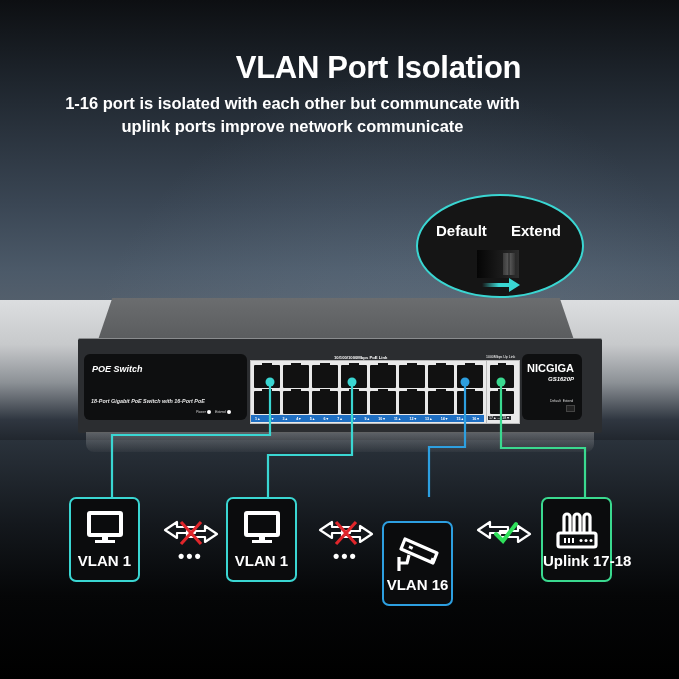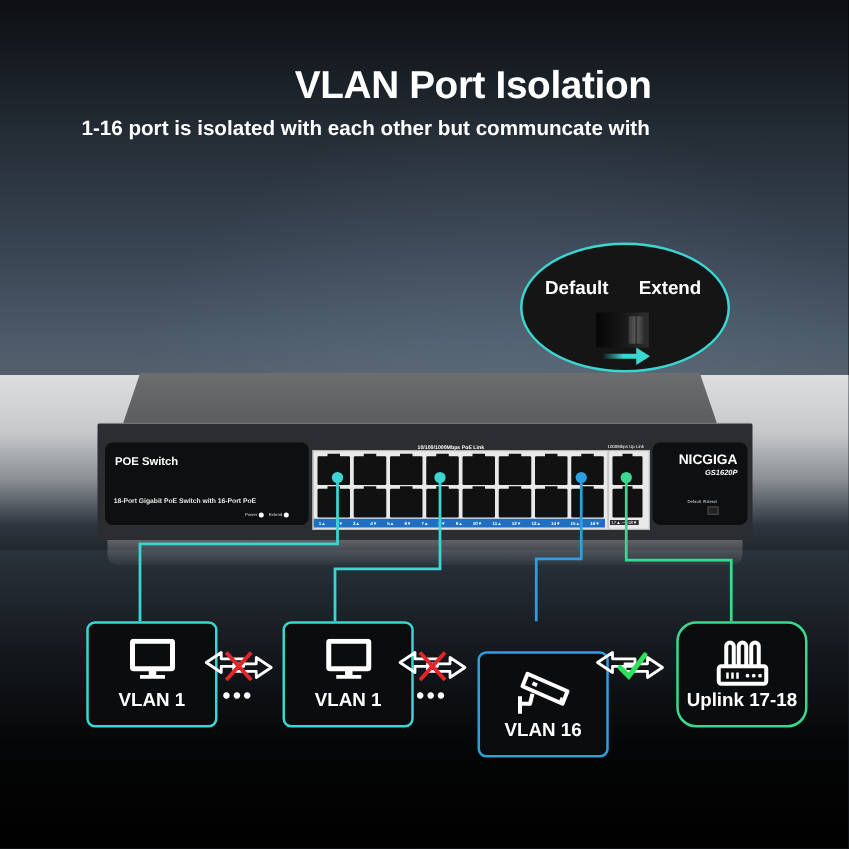--- a/index.html
+++ b/index.html
@@ -53,21 +53,21 @@
     position: absolute; left: 98px; top: 298px; width: 476px; height: 42px;
     background: linear-gradient(180deg, #6b6d6f, #5a5c5e);
     clip-path: polygon(3% 0, 97% 0, 100% 100%, 0 100%);
   }
   .switch-front {
     position: absolute; left: 78px; top: 338px; width: 524px; height: 94px;
     background: #2b2d30; border-top: 1px solid #8a8c8e; border-radius: 2px;
   }
   .panel-left {
     position: absolute; left: 84px; top: 354px; width: 163px; height: 66px;
-    background: #0e0f10; border-radius: 6px;
+    background: #0e0f10; border-radius: 6px; font-style: italic;
   }
   .poe-title { position: absolute; left: 8px; top: 10px; color: #fff; font-weight: bold; font-size: 9px; }
   .poe-sub { position: absolute; left: 7px; top: 44px; color: #e8e8e8; font-weight: bold; font-size: 5.4px; white-space: nowrap; }
   .leds { position: absolute; left: 112px; top: 56px; color: #ddd; font-size: 3.5px; white-space: nowrap; }
   .leds span.dot { display: inline-block; width: 4px; height: 4px; border-radius: 50%; background: #fff; vertical-align: middle; margin: 0 3px 0 1px; }
 
   .ports-box {
     position: absolute; left: 250px; top: 360px; width: 235px; height: 62px;
     background: #e9e9e9; border: 1px solid #bbb;
   }
@@ -78,56 +78,57 @@
   .port-numbers {
     position: absolute; left: 251px; top: 415px; width: 233px; height: 7px;
     background: #1f6fc2; color: #fff; font-size: 3.6px; font-weight: bold;
     display: flex; justify-content: space-around; align-items: center;
   }
   .uplink-box { position: absolute; left: 486px; top: 360px; width: 32px; height: 62px; background: #e9e9e9; border: 1px solid #bbb; }
   .uplink-label { position: absolute; left: 486px; top: 355px; font-size: 3.5px; color: #fff; white-space: nowrap; background: #2b2d30; }
   .uplink-ports { position: absolute; left: 490px; top: 365px; display: grid; grid-template-rows: 23px 23px; row-gap: 3px; width: 24px; }
   .uplink-num { position: absolute; left: 488px; top: 416px; font-size: 3.6px; color: #fff; white-space: nowrap; background: #2b2d30; padding: 0 1px; }
   .panel-right {
-    position: absolute; left: 522px; top: 354px; width: 76px; height: 66px;
+    position: absolute; left: 522px; top: 354px; width: 60px; height: 66px;
     background: #0e0f10; border-radius: 6px;
   }
   .brand { position: absolute; right: 8px; top: 8px; color: #fff; font-weight: bold; font-size: 11px; }
   .model { position: absolute; right: 8px; top: 22px; color: #fff; font-weight: bold; font-style: italic; font-size: 6px; }
   .mini-labels { position: absolute; left: 28px; top: 45px; color: #ddd; font-size: 3.4px; white-space: nowrap; }
   .mini-toggle { position: absolute; left: 44px; top: 51px; width: 7px; height: 5px; background: #222; border: 1px solid #444; }
   .switch-bottom {
     position: absolute; left: 86px; top: 432px; width: 508px; height: 20px;
     background: linear-gradient(180deg, rgba(200,200,200,0.35), rgba(120,120,120,0.1));
     border-radius: 0 0 8px 8px;
   }
 
   svg.lines { position: absolute; left: 0; top: 0; width: 679px; height: 679px; pointer-events: none; }
 
   .node {
-    position: absolute; top: 497px; width: 105px; height: 85px; box-sizing: border-box;
+    position: absolute; top: 497px; width: 71px; height: 85px; box-sizing: border-box;
     background: #0b0c0d; border: 2.5px solid #3ad6d2; border-radius: 7px;
   }
   .node .icon { position: absolute; left: 50%; top: 12px; transform: translateX(-50%); }
   .node .label { position: absolute; left: 0; right: 0; bottom: 11px; text-align: center; color: #fff; font-weight: bold; font-size: 15px; white-space: nowrap; }
   .node.blue { border-color: #2d9fe0; }
-  .node.green { border-color: #3ad98f; border-radius: 16px; }
+  .node.green { border-color: #3ad98f; }
 
   .link-sym { position: absolute; top: 518px; width: 56px; height: 28px; }
   .dots { position: absolute; top: 551px; color: #fff; font-size: 18px; letter-spacing: 2px; line-height: 10px; font-weight: bold; }
 </style>
 </head>
 <body>
 
 <div class="bg"></div>
 <div class="bottom-fade"></div>
 
 <div class="title">VLAN Port Isolation</div>
 <div class="subtitle">
   <div>1-16 port is isolated with each other but communcate with</div>
+  <div>uplink ports improve network communicate</div>
 </div>
 
 <div class="bubble">
   <span class="lbl-default">Default</span>
   <span class="lbl-extend">Extend</span>
   <div class="toggle"></div>
   <svg class="arrow" viewBox="0 0 40 14">
     <defs>
         <linearGradient id="ag" x1="0" x2="1">
           <stop offset="0" stop-color="#3ad6d2" stop-opacity="0"></stop>

